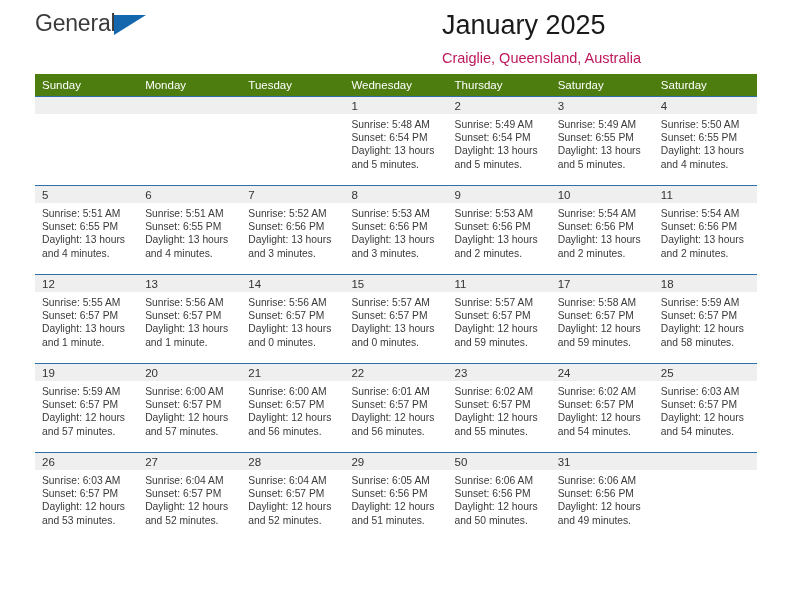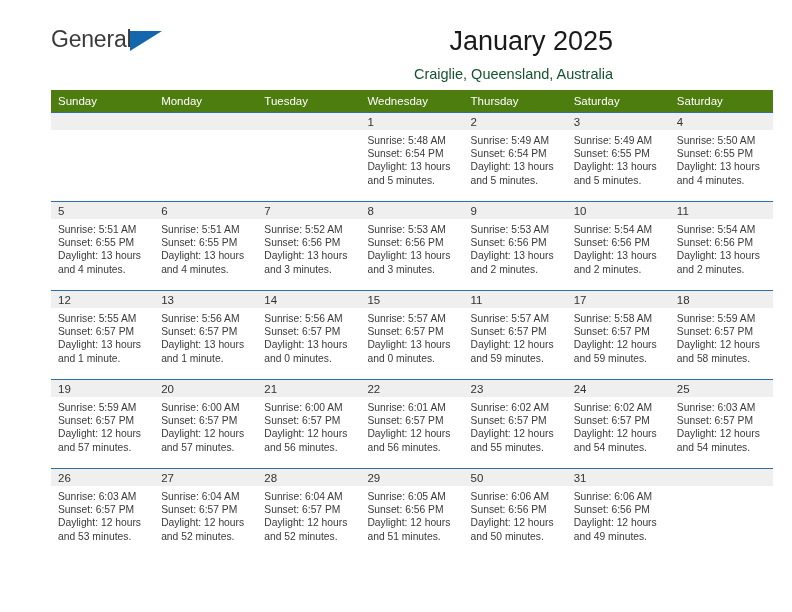--- a/index.html
+++ b/index.html
@@ -12,21 +12,21 @@
     width: 792px;
     height: 612px;
     font-family: "Liberation Sans", sans-serif;
     color: #222222;
     overflow: hidden;
   }
   .page {
     position: relative;
     width: 676px;
     height: 612px;
-    padding: 16px;
+    padding: 0;
   }
 
   
   .header {
     position: relative;
     height: 74px;
     margin: 0 35px;
   }
   .logo {
     position: absolute;
@@ -57,35 +57,34 @@
     left: 79px;
     top: 3px;
     width: 0;
     height: 0;
     border-left: 32px solid #1567ad;
     border-bottom: 20px solid transparent;
   }
 
   .title-block {
     position: absolute;
-    right: 12px;
+    right: 0;
     top: 0;
-    text-align: right;
   }
   .cal-title {
     font-size: 27px;
     color: #1a1a1a;
     line-height: 34px;
     font-weight: normal;
     margin: 8px 0 0 0;
     white-space: nowrap;
   }
   .cal-subtitle {
     font-size: 14.5px;
-    color: #14532d;
+    color: #be185d;
     line-height: 20px;
     margin: 6px 0 0 0;
     white-space: nowrap;
   }
 
   
   .calendar {
     margin: 0 35px;
     width: 722px;
     border-collapse: collapse;

